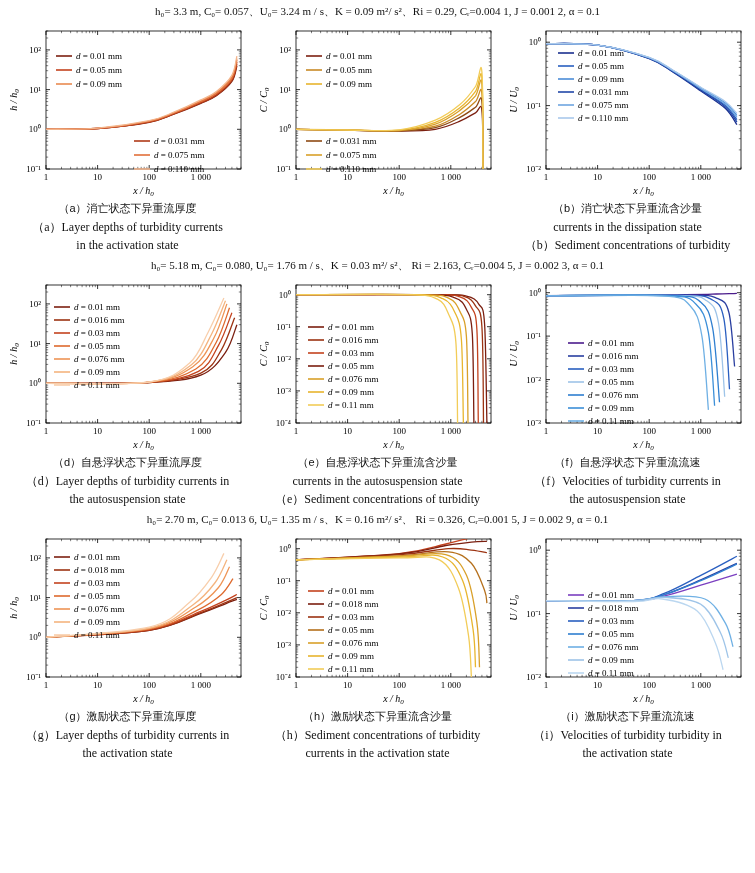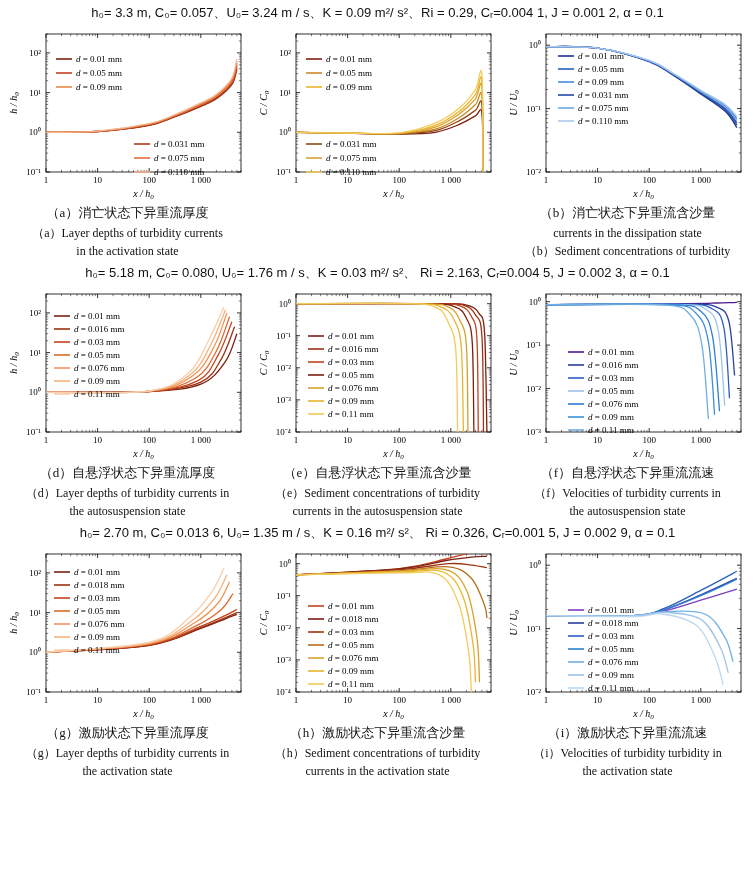--- a/index.html
+++ b/index.html
@@ -8,33 +8,33 @@
     background:#ffffff;
     font-family:"Liberation Serif", serif;
     color:#111;
     font-size:11px;
     position:relative;
     overflow:hidden;
   }
   .row{position:relative;width:755px;}
   .row-params{
     text-align:center;
-    font-size:13px;
-    font-family:Liberation Sans, sans-serif;
+    font-size:11px;
+    font-family:Liberation Serif, serif;
     padding-top:4px;
     padding-bottom:2px;
     white-space:nowrap;
   }
   .charts{display:flex;justify-content:space-between;padding:0 6px;}
   .cell{width:243px;position:relative;}
   .plotwrap{position:relative;width:243px;height:178px;}
   svg{display:block;}
   .caps{display:flex;justify-content:space-between;padding:0 6px;margin-top:2px;}
   .capcell{width:243px;text-align:center;}
-  .cap-cn{font-size:13px;font-family:Liberation Serif, serif;margin-bottom:2px;}
+  .cap-cn{font-size:11px;font-family:Liberation Sans, sans-serif;margin-bottom:2px;}
   .cap-en{font-size:12px;font-family:"Liberation Serif", serif;line-height:1.5;}
   text{font-family:"Liberation Serif", serif;}
 </style>
 </head>
 <body>
 
 <div id="root">
     <div class="row">
       <div class="row-params">h₀= 3.3 m, C₀= 0.057、U₀= 3.24 m / s、K = 0.09 m²/ s²、Ri = 0.29, Cᵣ=0.004 1, J = 0.001 2, α = 0.1</div>
       <div class="charts">
@@ -1052,22 +1052,22 @@
         </div>
       </div>
       <div class="caps">
         <div class="capcell">
           <div class="cap-cn">（d）自悬浮状态下异重流厚度</div>
           <div class="cap-en">（d）Layer depths of turbidity currents in</div>
           <div class="cap-en">the autosuspension state</div>
         </div>
         <div class="capcell">
           <div class="cap-cn">（e）自悬浮状态下异重流含沙量</div>
+          <div class="cap-en">currents in the autosuspension state</div>
           <div class="cap-en">（e）Sediment concentrations of turbidity</div>
-          <div class="cap-en">currents in the autosuspension state</div>
         </div>
         <div class="capcell">
           <div class="cap-cn">（f）自悬浮状态下异重流流速</div>
           <div class="cap-en">（f）Velocities of turbidity currents in</div>
           <div class="cap-en">the autosuspension state</div>
         </div>
       </div>
     </div>
     <div class="row">
       <div class="row-params">h₀= 2.70 m, C₀= 0.013 6, U₀= 1.35 m / s、K = 0.16 m²/ s²、 Ri = 0.326, Cᵣ=0.001 5, J = 0.002 9, α = 0.1</div>

